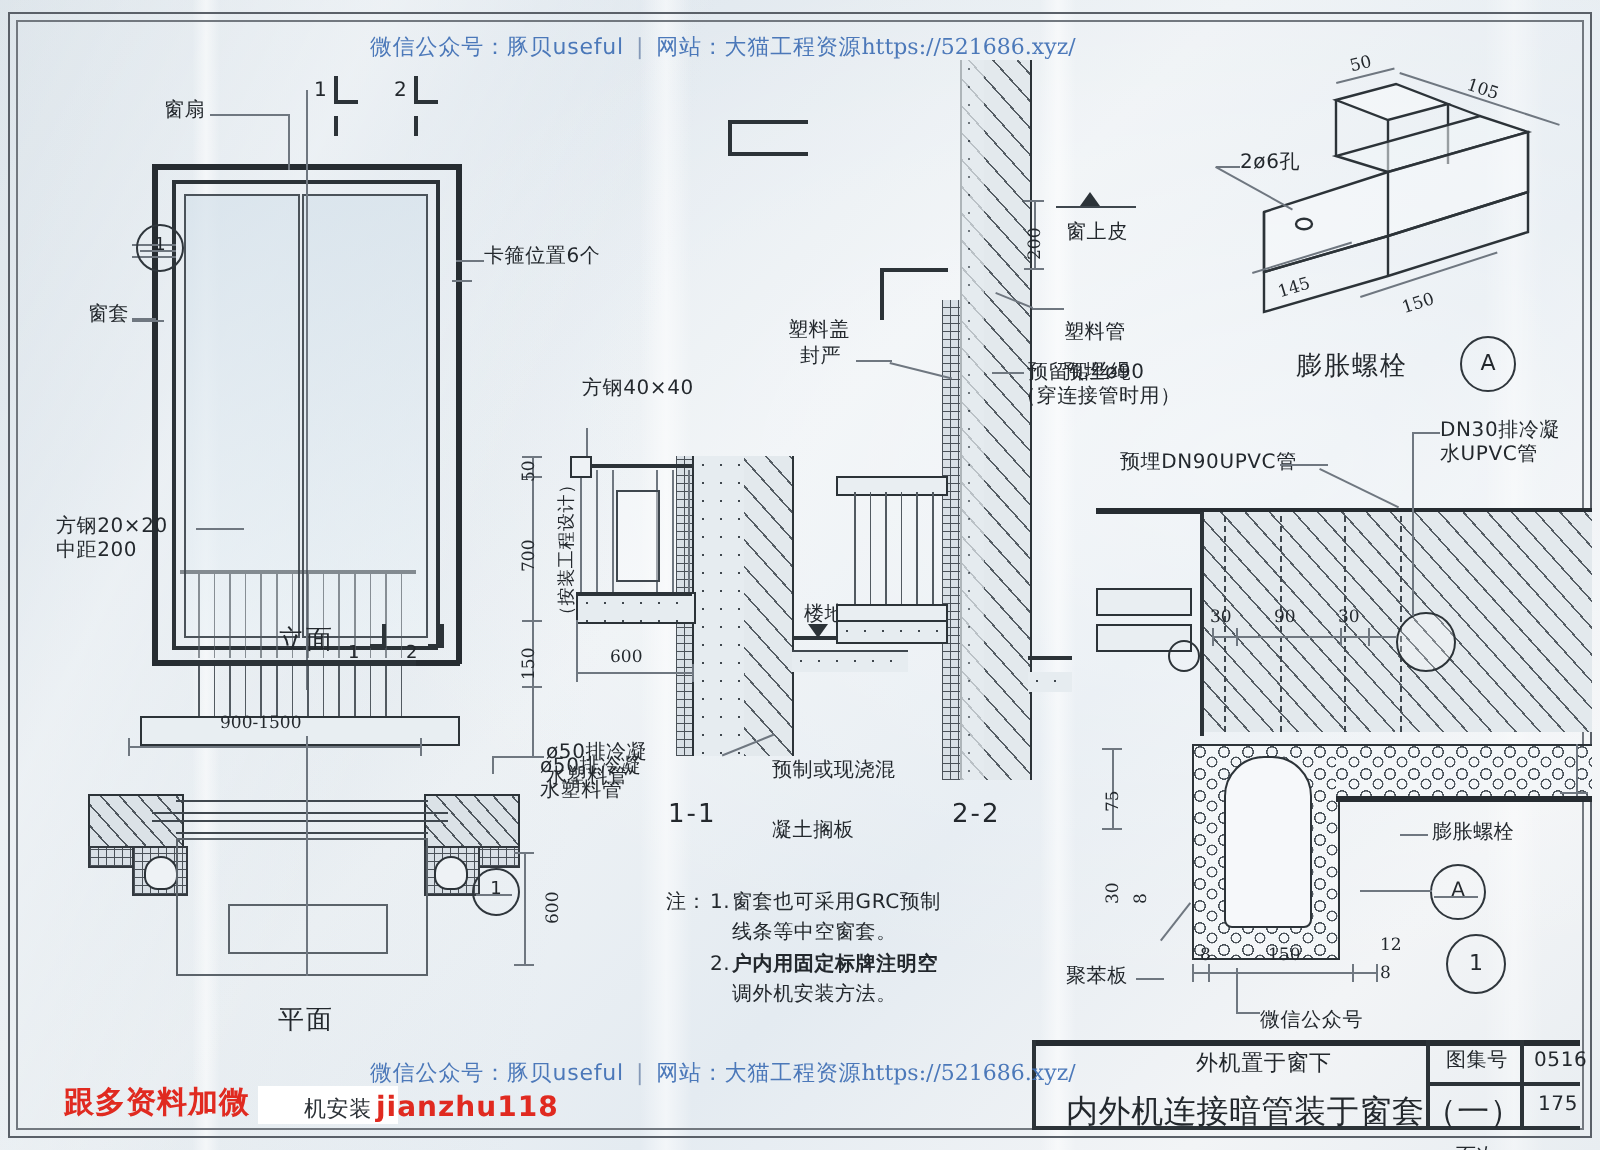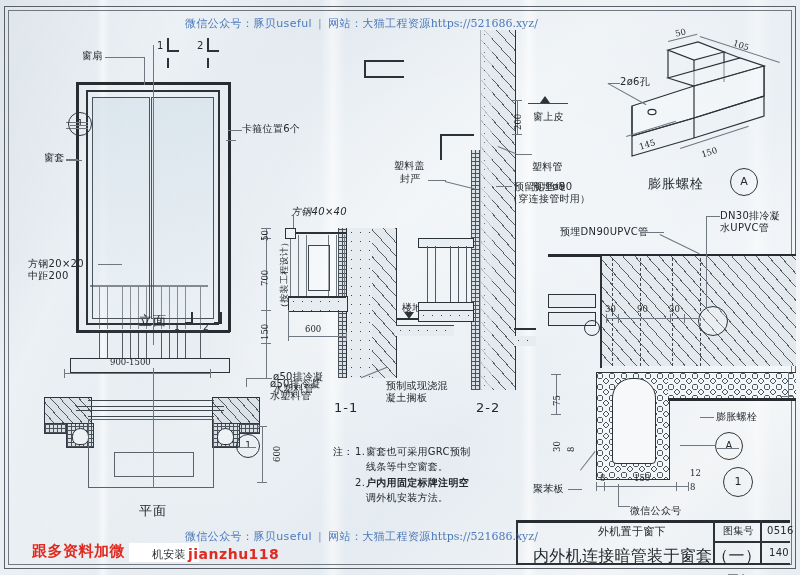--- a/index.html
+++ b/index.html
@@ -205,21 +205,21 @@
       <div class="ln ltv" style="left:10px;top:0;height:61px;"></div>
       <div class="ln ltv" style="left:18px;top:0;height:61px;"></div>
       <div class="ln ltv" style="left:40px;top:0;height:61px;"></div>
       <div class="ln ltv" style="left:48px;top:0;height:61px;"></div>
       <div class="ln ltv" style="left:56px;top:0;height:61px;"></div>
       <div style="position:absolute;left:20px;top:10px;width:20px;height:44px;border:1.2px solid #3f474e;background:rgba(255,255,255,.35);"></div>
     </div>
     <div class="ln lnh2" style="left:288px;top:232px;width:58px;"></div>
 
     <div style="position:absolute;left:285px;top:228px;width:9px;height:9px;border:1.4px solid #2c3338;background:#eef2f5;"></div>
-    <div class="txt cn" style="left:291px;top:206px;font-style:italic;">方钢40×40</div>
+    <div class="txt cn" style="left:291px;top:189px;">方钢40×40</div>
     <div class="ln ltv" style="left:293px;top:214px;height:14px;"></div>
 
     <div class="ln ltv" style="left:266px;top:228px;height:150px;"></div>
     <div class="ln lt" style="left:261px;top:228px;width:10px;"></div>
     <div class="ln lt" style="left:261px;top:238px;width:10px;"></div>
     <div class="ln lt" style="left:261px;top:310px;width:10px;"></div>
     <div class="ln lt" style="left:261px;top:343px;width:10px;"></div>
     <div class="txt dim rot90" style="left:260px;top:241px;">50</div>
     <div class="txt dim rot90" style="left:260px;top:286px;">700</div>
     <div class="txt dim rot90" style="left:260px;top:340px;">150</div>
@@ -231,21 +231,21 @@
     <div class="txt dim" style="left:305px;top:324px;">600</div>
     <div class="ln ltv" style="left:288px;top:310px;height:26px;"></div>
 
     <div class="ln lnh2" style="left:396px;top:318px;width:58px;"></div>
     <div class="ln lnh" style="left:396px;top:325px;width:58px;"></div>
     <div class="dots" style="position:absolute;left:396px;top:326px;width:58px;height:10px;"></div>
     <div class="txt cn" style="left:402px;top:302px;">楼地面</div>
     <div style="position:absolute;left:404px;top:312px;width:0;height:0;border-left:5px solid transparent;border-right:5px solid transparent;border-top:7px solid #2c3338;"></div>
 
     <div class="txt cn" style="left:386px;top:380px;">预制或现浇混</div>
-    <div class="txt cn" style="left:386px;top:392px;">凝土搁板</div>
+    <div class="txt cn" style="left:386px;top:411px;font-family:Liberation Mono, monospace;">凝土搁板</div>
     <div class="ln lt" style="left:360px;top:372px;width:28px;transform:rotate(-22deg);"></div>
 
     <div class="txt cn" style="left:270px;top:378px;">ø50排冷凝</div>
     <div class="txt cn" style="left:270px;top:390px;">水塑料管</div>
 
     <div class="txt cn big" style="left:334px;top:400px;">1-1</div>
   </div>
 
   <div>
     <div class="hatch-conc2" style="position:absolute;left:480px;top:30px;width:34px;height:360px;border-left:1.6px solid #2c3338;border-right:1.4px solid #2c3338;"></div>
@@ -440,21 +440,21 @@
     <div class="ln lnv2" style="left:713px;top:520px;height:43px;"></div>
     <div class="ln lnv2" style="left:760px;top:520px;height:43px;"></div>
     <div class="ln lnh2" style="left:713px;top:541px;width:77px;"></div>
     <div class="ln lnh2" style="left:516px;top:563px;width:274px;"></div>
 
     <div class="txt cn" style="left:598px;top:525px;font-size:11px;">外机置于窗下</div>
     <div class="txt cn" style="left:533px;top:546px;font-size:16px;">内外机连接暗管装于窗套（一）</div>
     <div class="txt cn" style="left:723px;top:525px;font-size:10px;">图集号</div>
     <div class="txt cn" style="left:767px;top:525px;font-size:10px;">0516</div>
     <div class="txt cn" style="left:728px;top:573px;font-size:10px;">页次</div>
-    <div class="txt cn" style="left:769px;top:547px;font-size:10px;">140</div>
+    <div class="txt cn" style="left:769px;top:547px;font-size:10px;">175</div>
   </div>
 
   <div class="wm" style="left:185px;top:16px;">
     <span>微信公众号：</span><span>豚贝useful</span><span class="sep">|</span><span>网站：</span><span>大猫工程资源</span><span class="url">https://521686.xyz/</span>
   </div>
 
   <div class="wm" style="left:185px;top:529px;">
     <span>微信公众号：</span><span>豚贝useful</span><span class="sep">|</span><span>网站：</span><span>大猫工程资源</span><span class="url">https://521686.xyz/</span>
   </div>
 

